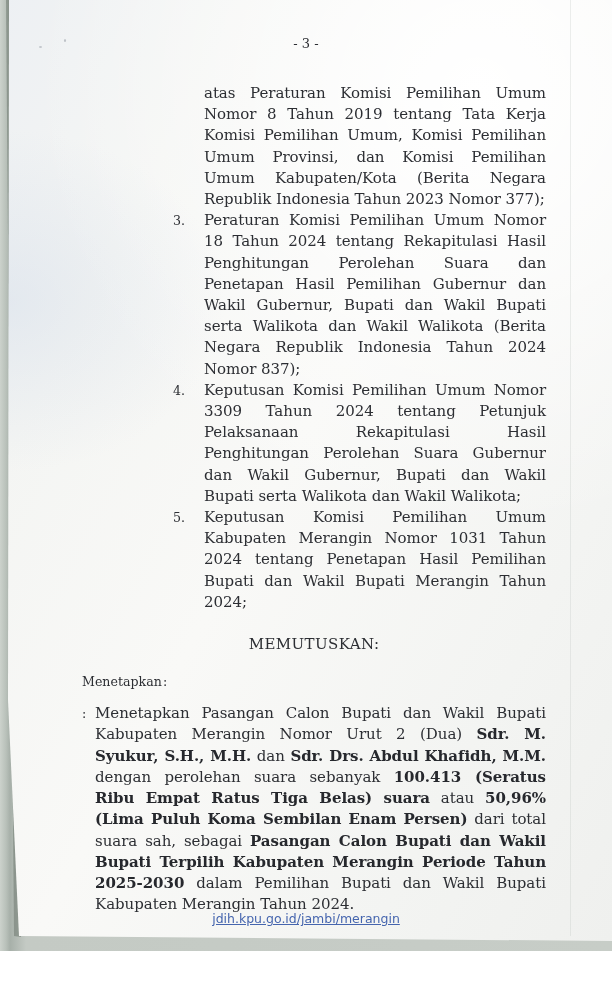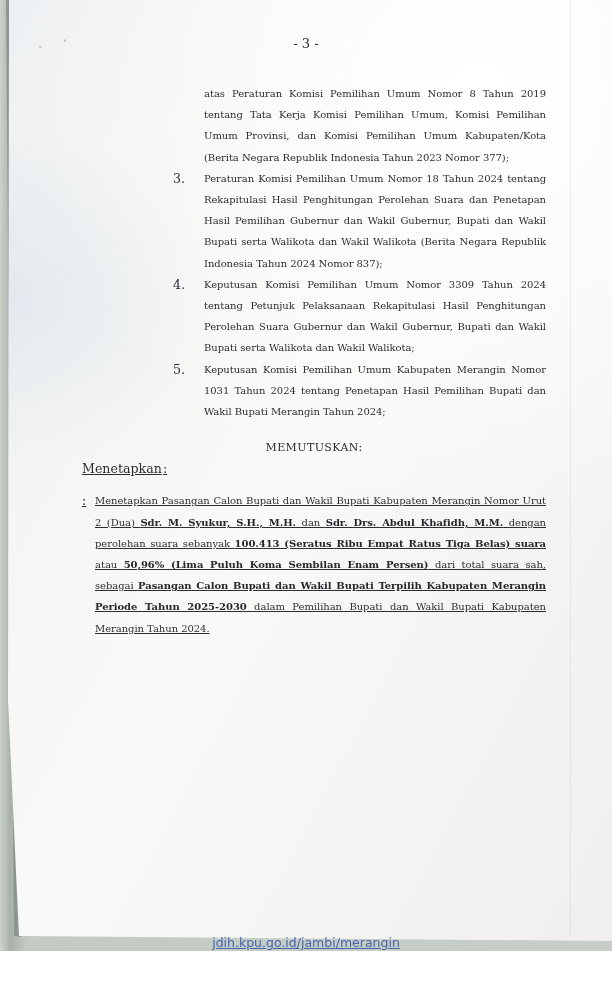--- a/index.html
+++ b/index.html
@@ -27,38 +27,38 @@
     clip-path:polygon(6px 0px,11px 0px,21px 937px,14px 936px);
     background:rgba(110,120,112,0.55);
   }
   .scanline{position:absolute;left:570px;top:0;width:1px;height:936px;background:rgba(175,182,176,0.22);}
   .speck{position:absolute;background:#8b919c;border-radius:50%;}
   .s1{left:39px;top:46px;width:3px;height:2px;opacity:.45;}
   .s2{left:64px;top:39px;width:2px;height:3px;opacity:.5;}
 
   
   .content{position:absolute;left:0;top:0;width:612px;}
-  .para{text-align:justify;font-size:10px;line-height:21.2px;letter-spacing:-0.05px;}
+  .para{text-align:justify;font-size:15px;line-height:21.2px;letter-spacing:-0.05px;}
   .pageno{margin-top:33px;width:612px;text-align:center;font-size:13px;line-height:21px;}
   .intro{margin-top:29px;margin-left:204px;width:342px;}
   .items{margin-top:0;margin-left:173px;width:373px;}
   .item{display:flex;}
   .num{flex:0 0 31px;font-size:12.6px;line-height:21.2px;}
   .item-text{flex:1 1 auto;}
-  .heading{margin-top:15px;margin-left:82px;width:464px;text-align:center;
-           font-size:11px;line-height:21px;letter-spacing:0.4px;}
-  .clauses{margin-top:0;margin-left:82px;width:464px;text-decoration:underline;}
+  .heading{margin-top:21px;margin-left:82px;width:464px;text-align:center;
+           font-size:15px;line-height:21px;letter-spacing:0.4px;}
+  .clauses{margin-top:16px;margin-left:82px;width:464px;}
   .clause{display:flex;}
   .clause + .clause{margin-top:11px;}
   .clause-label{flex:0 0 81px;font-size:12.6px;line-height:21.2px;}
   .clause-colon{flex:0 0 13px;font-size:12.6px;line-height:21.2px;}
   .clause-body{flex:1 1 auto;}
   b{font-weight:700;color:#26282d;}
 
-  .footer{position:absolute;left:0;top:932px;width:612px;text-align:center;}
+  .footer{position:absolute;left:0;top:908px;width:612px;text-align:center;}
   .footer a{
     font-family:"DejaVu Sans","Liberation Sans",sans-serif;
     font-size:12.5px;color:#4565ae;text-decoration:underline;cursor:pointer;
   }
 </style>
 </head>
 <body>
 
 <div class="edge-bg"></div>
 <div class="paper-shadowline"></div>

